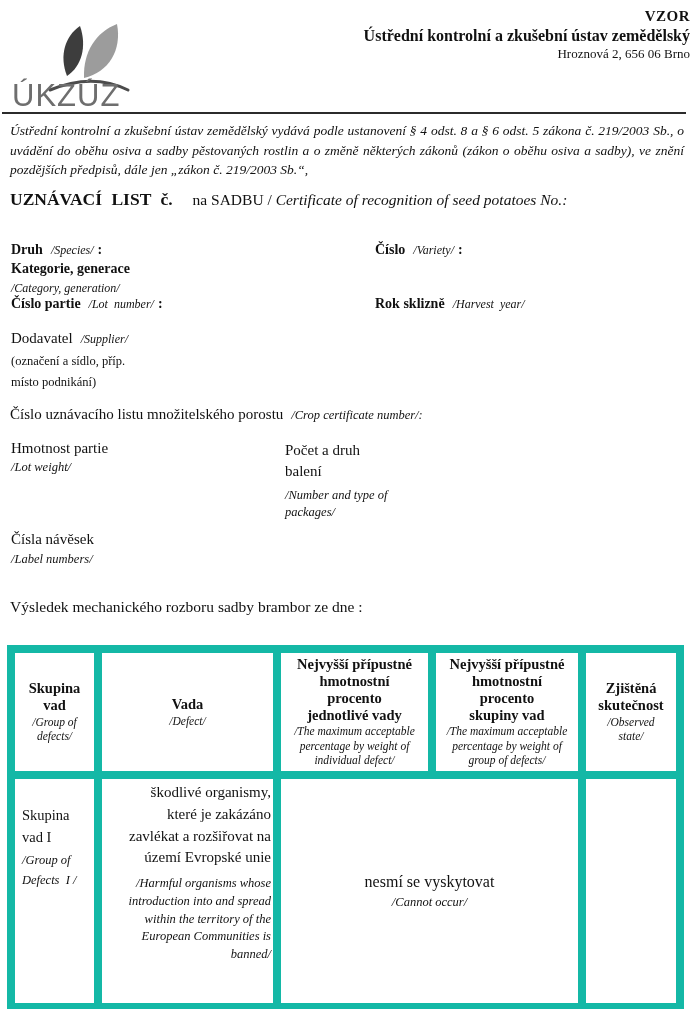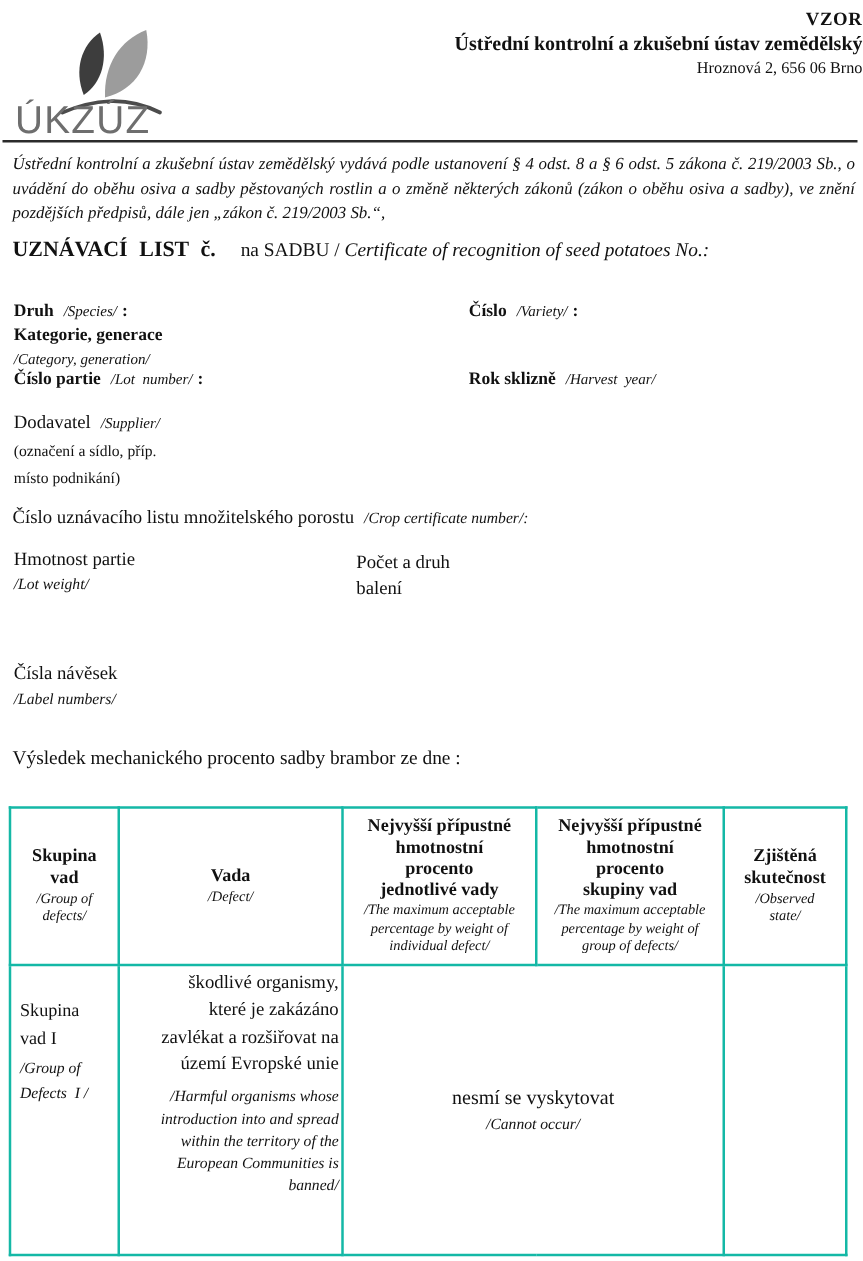--- a/index.html
+++ b/index.html
@@ -49,21 +49,21 @@
   .stack-cs { font-size: 15px; line-height: 1.42; white-space: pre-wrap; }
   .stack-en { font-style: italic; font-size: 12.5px; line-height: 1.42; margin-top: 4px; white-space: pre-wrap; }
   .insp-cs { font-size: 15.5px; }
   .insp-en { font-size: 12.5px; margin-top: 3px; }
 
   
   .t {
     position: absolute; top: 645px; left: 7px;
     width: 669px; border-collapse: collapse; table-layout: fixed;
   }
-  .t th, .t td { border: 2px solid #14b8a6; background: #fff; }
+  .t th, .t td { border: 8px solid #14b8a6; background: #fff; }
   .t thead tr { height: 126px; }
   .t tbody tr { height: 232px; }
   .t th { vertical-align: middle; text-align: center; padding: 2px; }
   .th-cs { font-weight: bold; font-size: 14.5px; line-height: 1.16; white-space: pre-wrap; }
   .th-en { font-style: italic; font-weight: normal; font-size: 11.5px; line-height: 1.26; margin-top: 1px; white-space: pre-wrap; }
   td.c1 { vertical-align: top; text-align: left; padding: 26px 4px 0 7px; }
   .cell-cs { font-size: 14.5px; line-height: 1.5; white-space: pre-wrap; }
   .cell-en { font-style: italic; font-size: 12.5px; line-height: 1.6; margin-top: 1px; white-space: pre-wrap; }
   td.c2 { vertical-align: top; text-align: right; padding: 3px 2px 0 9px; }
   .cell-cs2 { font-size: 15px; line-height: 1.45; white-space: pre-wrap; }
@@ -141,29 +141,31 @@
     <div class="f-en-md" style="margin-top:3px">/Lot weight/</div>
   </div>
 
   <div class="abs" style="top:405px;left:10px">
     <span class="f-cs-lg">Číslo uznávacího listu množitelského porostu</span><span class="sp"></span>
     <span class="f-en-md">/Crop certificate number/</span><span class="f-en-md">:</span>
   </div>
   <div class="abs" style="top:440px;left:285px">
     <div class="stack-cs">Počet a druh
 balení</div>
+    <div class="stack-en">/Number and type of
+packages/</div>
   </div>
 
   <div class="abs" style="top:531px;left:11px">
     <div class="f-cs-lg">Čísla návěsek</div>
     <div class="f-en-md" style="margin-top:4px">/Label numbers/</div>
   </div>
 
   <div class="abs" style="top:598px;left:10px">
-    <div class="insp-cs">Výsledek mechanického procento sadby brambor ze dne :</div>
+    <div class="insp-cs">Výsledek mechanického rozboru sadby brambor ze dne :</div>
   </div>
 
   <table class="t">
     <colgroup>
       <col style="width:87px">
         <col style="width:179px">
         <col style="width:155px">
         <col style="width:150px">
         <col style="width:98px">
     </colgroup>

